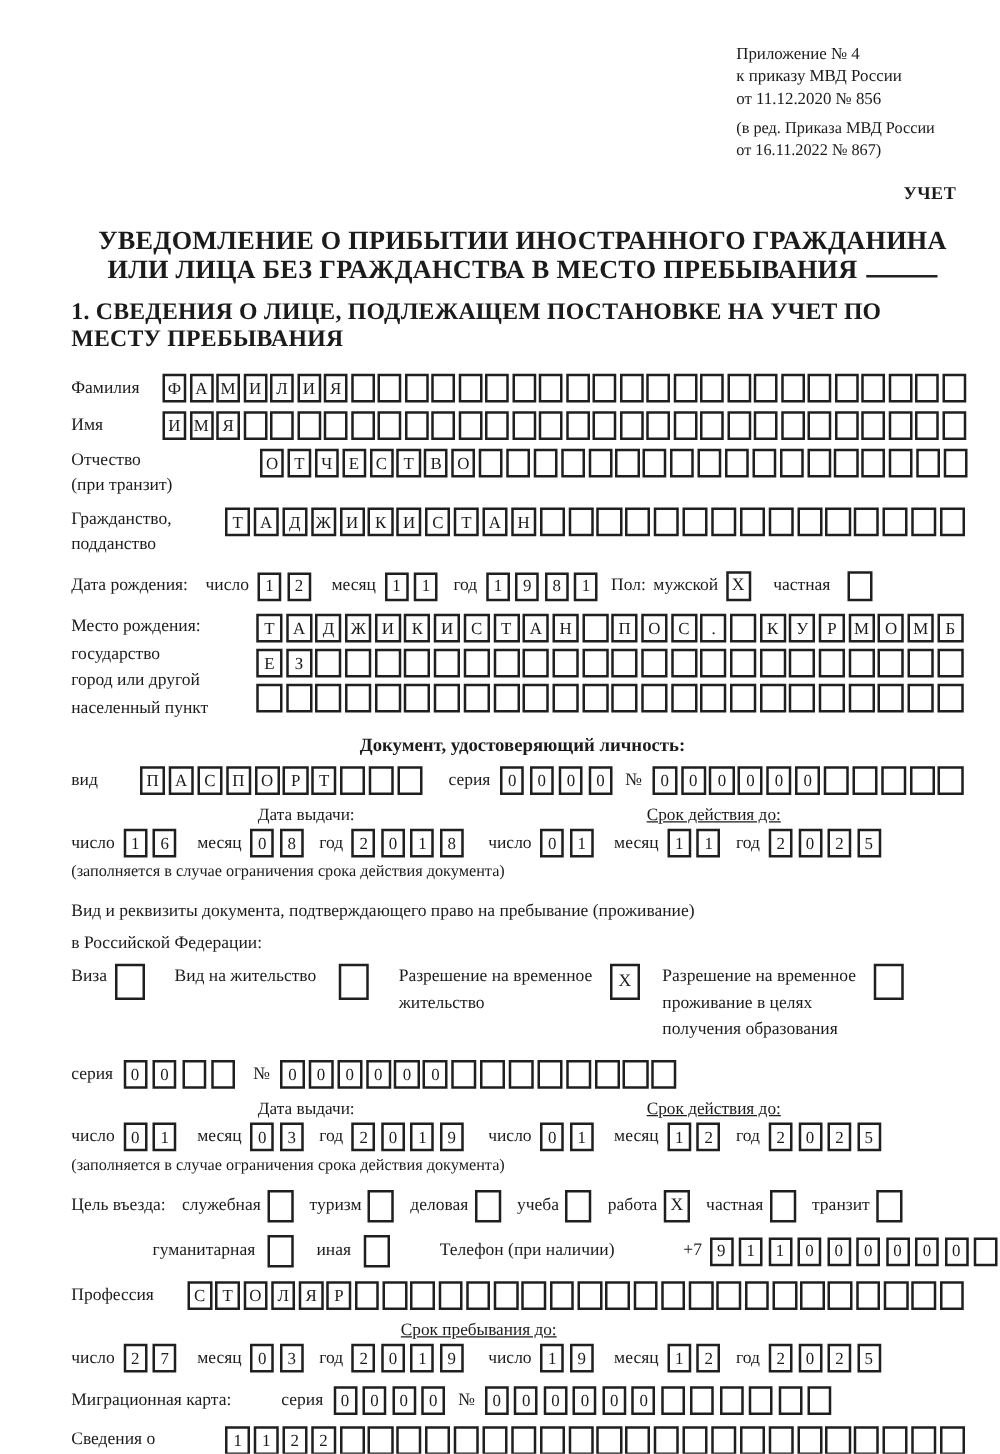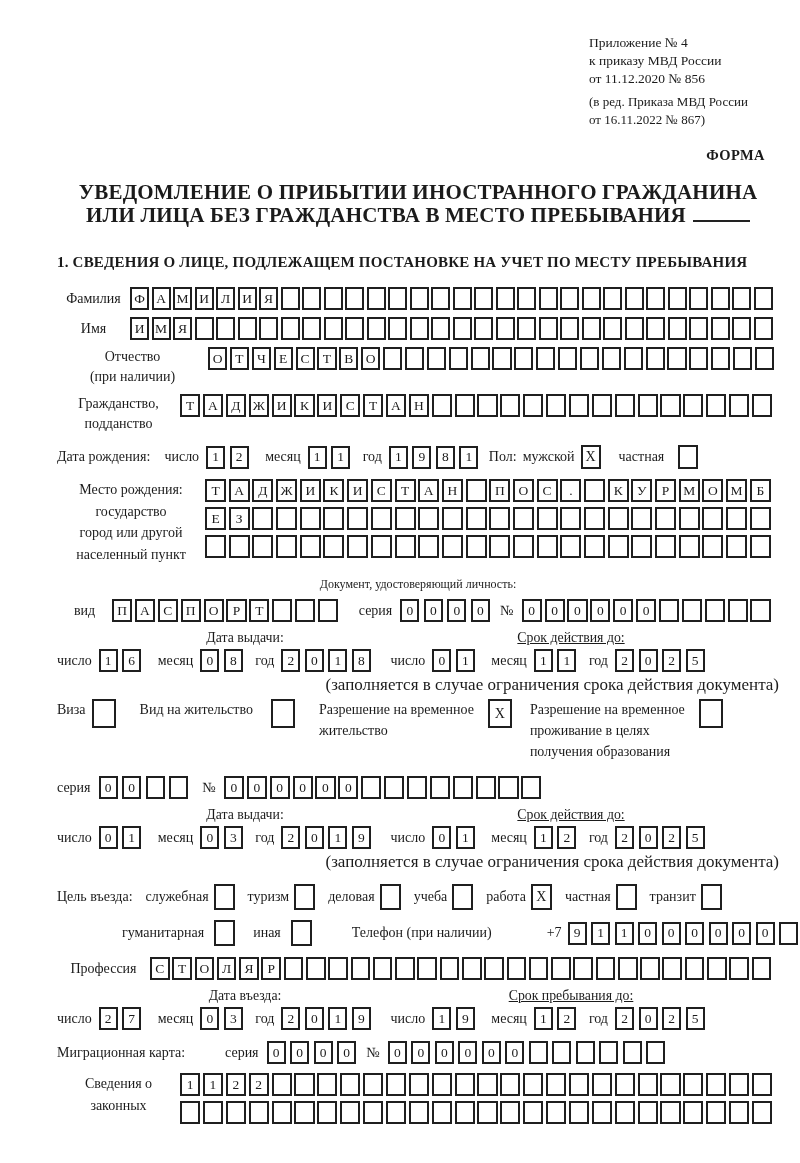--- a/index.html
+++ b/index.html
@@ -10,24 +10,24 @@
     font-size:14px; color:#1b1b1b;
   }
   .page { padding:34px 21px 0 57px; }
 
   
   .hdr { margin-left:auto; width:190px; font-size:13.5px; line-height:18px; }
   .hdr .amend { margin-top:5px; font-size:13px; }
   .forma { text-align:right; font-weight:bold; font-size:14.5px; margin:18px 14px 0 0; letter-spacing:.4px; }
   .title { text-align:center; font-weight:bold; font-size:21px; line-height:23px; margin-top:17px; letter-spacing:.2px; }
   .uline { display:inline-block; width:57px; border-bottom:2px solid #222; height:13px; margin-left:7px; }
-  .sec { font-weight:bold; font-size:15px; margin-top:27px; letter-spacing:.2px; }
+  .sec { font-weight:bold; font-size:19px; margin-top:12px; letter-spacing:.2px; }
 
   
-  .frow { display:flex; align-items:center; margin-top:7px; white-space:nowrap;text-align:center; }
+  .frow { display:flex; align-items:center; margin-top:7px; white-space:nowrap; }
   .frow.top { align-items:flex-start; }
   .cellgroup { display:inline-flex; }
   .cell {
     display:inline-flex; align-items:center; justify-content:center;
     width:19px; height:23px; border:2px solid #1f1f1f; margin-right:2.5px;
     font-size:13.5px; line-height:1; background:#fff; flex:none;
   }
   .p219 .cell { width:19.2px; margin-right:2.7px; }
   .p223 .cell { width:19.6px; margin-right:2.7px; }
   .p229 .cell { width:20.2px; margin-right:2.7px; }
@@ -44,31 +44,31 @@
   .w73  { flex:0 0 73px; }
   .w93  { flex:0 0 93px; }
   .w123 { flex:0 0 123px; }
   .w148 { flex:0 0 148px; }
   .w151 { flex:0 0 151px; }
   .w55  { flex:0 0 55px; }
   .lbl2 { line-height:20px; white-space:normal; }
   .lbl4 { line-height:21.5px; white-space:normal; }
   .stack .cellrow { display:flex; margin-bottom:5px; }
 
-  .doc-head { text-align:center; font-weight:normal; font-size:12px; margin-top:12px; }
+  .doc-head { text-align:center; font-weight:bold; font-size:15px; margin-top:12px; }
   .dhead { display:flex; margin-top:8px; font-size:13.8px; }
   .dh-left  { flex:0 0 376px; text-align:center; }
   .dh-right { flex:1; text-align:center; margin-right:70px;text-decoration:underline; }
   .dates { margin-top:3px; }
   .dgroup { display:inline-flex; align-items:center; }
   .dgroup.right { margin-left:auto; margin-right:70px; }
   .dlab { margin-right:7px; }
   .mlab { margin:0 7px 0 12px; }
   .ylab { margin:0 7px 0 8px; }
-  .dnote { text-align:right; font-size:17px; margin-top:3px; }
+  .dnote { font-size:13px; margin-top:3px; }
 
   .intro { margin-top:12px; line-height:25px; font-size:14px; }
   .resrow { display:flex; align-items:flex-start; margin-top:4px; }
   .resopt { display:flex; align-items:flex-start; }
   .resopt .txt { line-height:21px; white-space:normal; text-align:left; }
   .ml6 { margin-left:6px; } .ml10 { margin-left:10px; } .ml14 { margin-left:14px; }
   .ml18 { margin-left:18px; } .ml24 { margin-left:24px; }
   .ml40 { margin-left:40px; } .ml55 { margin-left:55px; } .ml65 { margin-left:65px; }
   .mr8 { margin-right:8px; }
 
@@ -83,21 +83,21 @@
 
   <div class="hdr">
     <div>Приложение № 4</div>
     <div>к приказу МВД России</div>
     <div>от 11.12.2020 № 856</div>
     <div class="amend">
       <div>(в ред. Приказа МВД России</div>
       <div>от 16.11.2022 № 867)</div>
     </div>
   </div>
-  <div class="forma">ФОРМА</div>
+  <div class="forma">УЧЕТ</div>
 
   <div class="title">
     <div>УВЕДОМЛЕНИЕ О ПРИБЫТИИ ИНОСТРАННОГО ГРАЖДАНИНА</div>
     <div><span>ИЛИ ЛИЦА БЕЗ ГРАЖДАНСТВА В МЕСТО ПРЕБЫВАНИЯ</span><span class="uline"></span></div>
   </div>
 
   <div class="sec">1. СВЕДЕНИЯ О ЛИЦЕ, ПОДЛЕЖАЩЕМ ПОСТАНОВКЕ НА УЧЕТ ПО МЕСТУ ПРЕБЫВАНИЯ</div>
 
   <div class="frow" style="margin-top:16px">
     <span class="w73">Фамилия</span>
@@ -166,21 +166,21 @@
         <span class="cell"></span>
         <span class="cell"></span>
         <span class="cell"></span>
         <span class="cell"></span>
         <span class="cell"></span>
       </span>
   </div>
 
   <div class="frow top">
     <span class="w151 lbl2">
-      <span>Отчество</span><br><span>(при наличии)</span>
+      <span>Отчество</span><br><span>(при транзит)</span>
     </span>
     <span class="cellgroup p219">
         <span class="cell">О</span>
         <span class="cell">Т</span>
         <span class="cell">Ч</span>
         <span class="cell">Е</span>
         <span class="cell">С</span>
         <span class="cell">Т</span>
         <span class="cell">В</span>
         <span class="cell">О</span>
@@ -431,20 +431,24 @@
       <span class="cellgroup gap">
           <span class="cell">2</span>
           <span class="cell">0</span>
           <span class="cell">2</span>
           <span class="cell">5</span>
         </span>
     </span>
   </div>
   <div class="dnote">(заполняется в случае ограничения срока действия документа)</div>
 
+  <div class="intro">
+    <div>Вид и реквизиты документа, подтверждающего право на пребывание (проживание)</div>
+    <div>в Российской Федерации:</div>
+  </div>
   <div class="resrow">
     <span class="resopt">
       <span class="txt">Виза</span>
       <span class="cbox l ml6"></span>
     </span>
     <span class="resopt ml24">
       <span class="txt">Вид на жительство</span>
       <span class="cbox l ml18"></span>
     </span>
     <span class="resopt ml24">
@@ -600,21 +604,20 @@
         <span class="cell"></span>
         <span class="cell"></span>
         <span class="cell"></span>
         <span class="cell"></span>
         <span class="cell"></span>
         <span class="cell"></span>
       </span>
   </div>
 
   <div class="dhead">
-    <span class="dh-left">Дата въезда:</span>
     <span class="dh-right">Срок пребывания до:</span>
   </div>
   <div class="frow dates">
     <span class="dgroup">
       <span class="dlab">число</span>
       <span class="cellgroup gap">
           <span class="cell">2</span>
           <span class="cell">7</span>
         </span>
       <span class="mlab">месяц</span>

